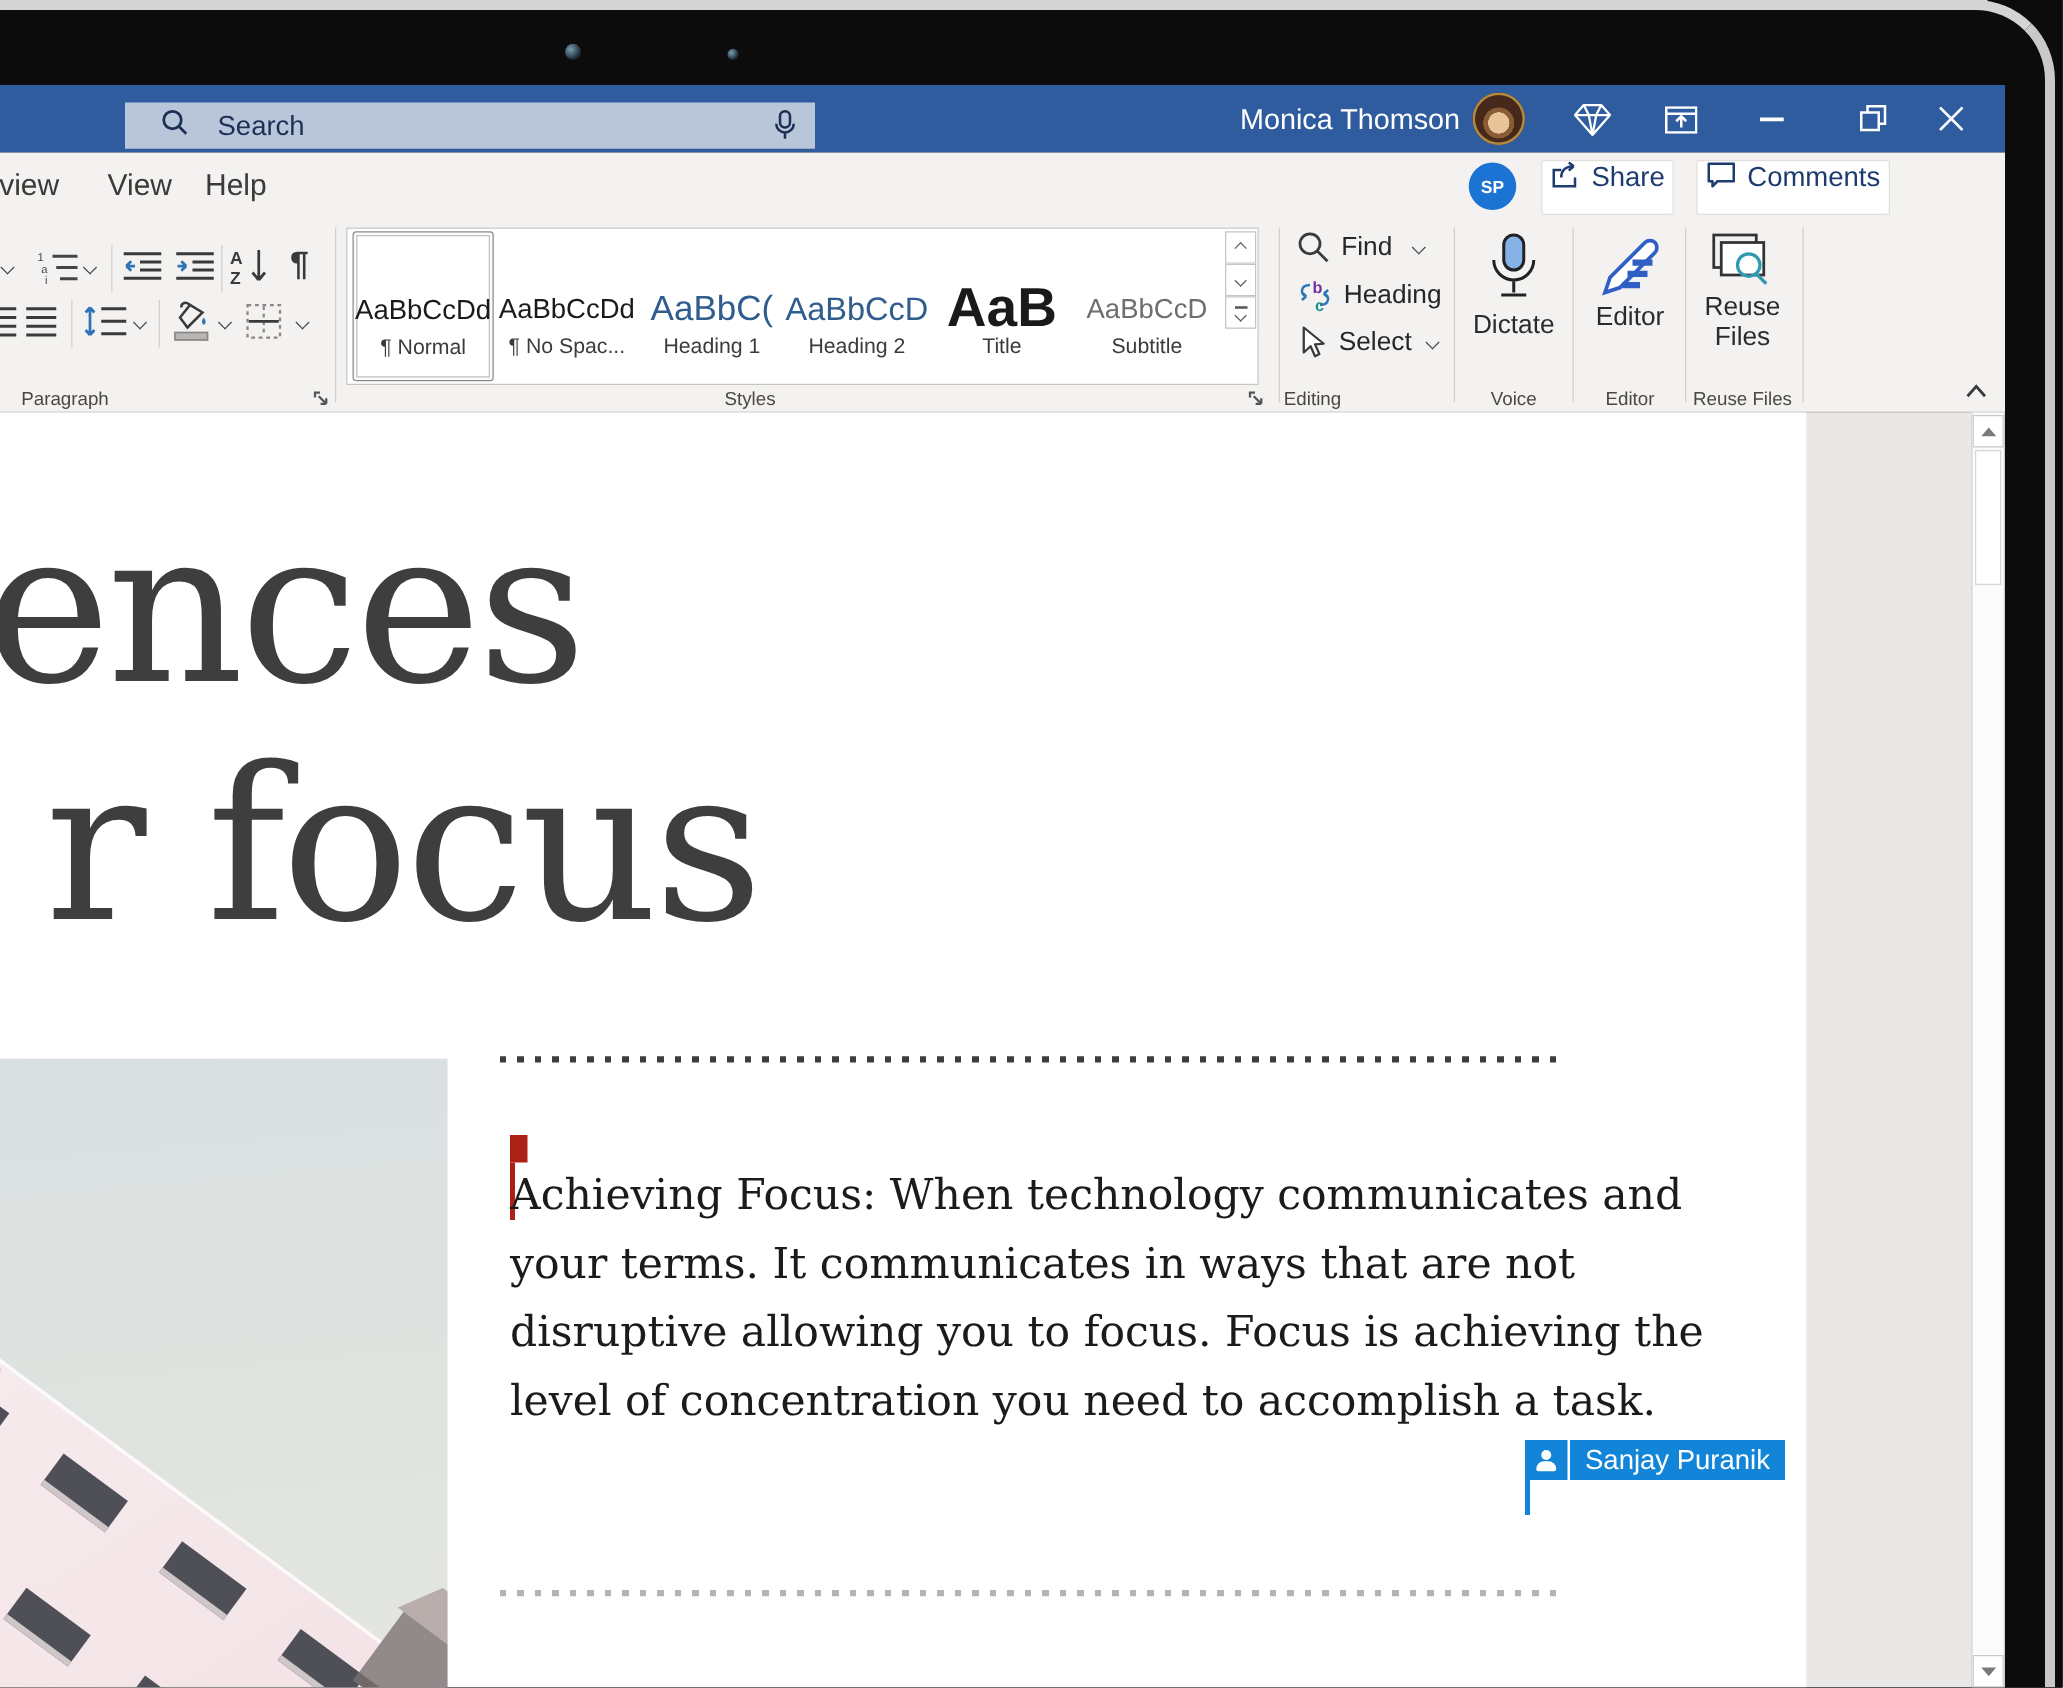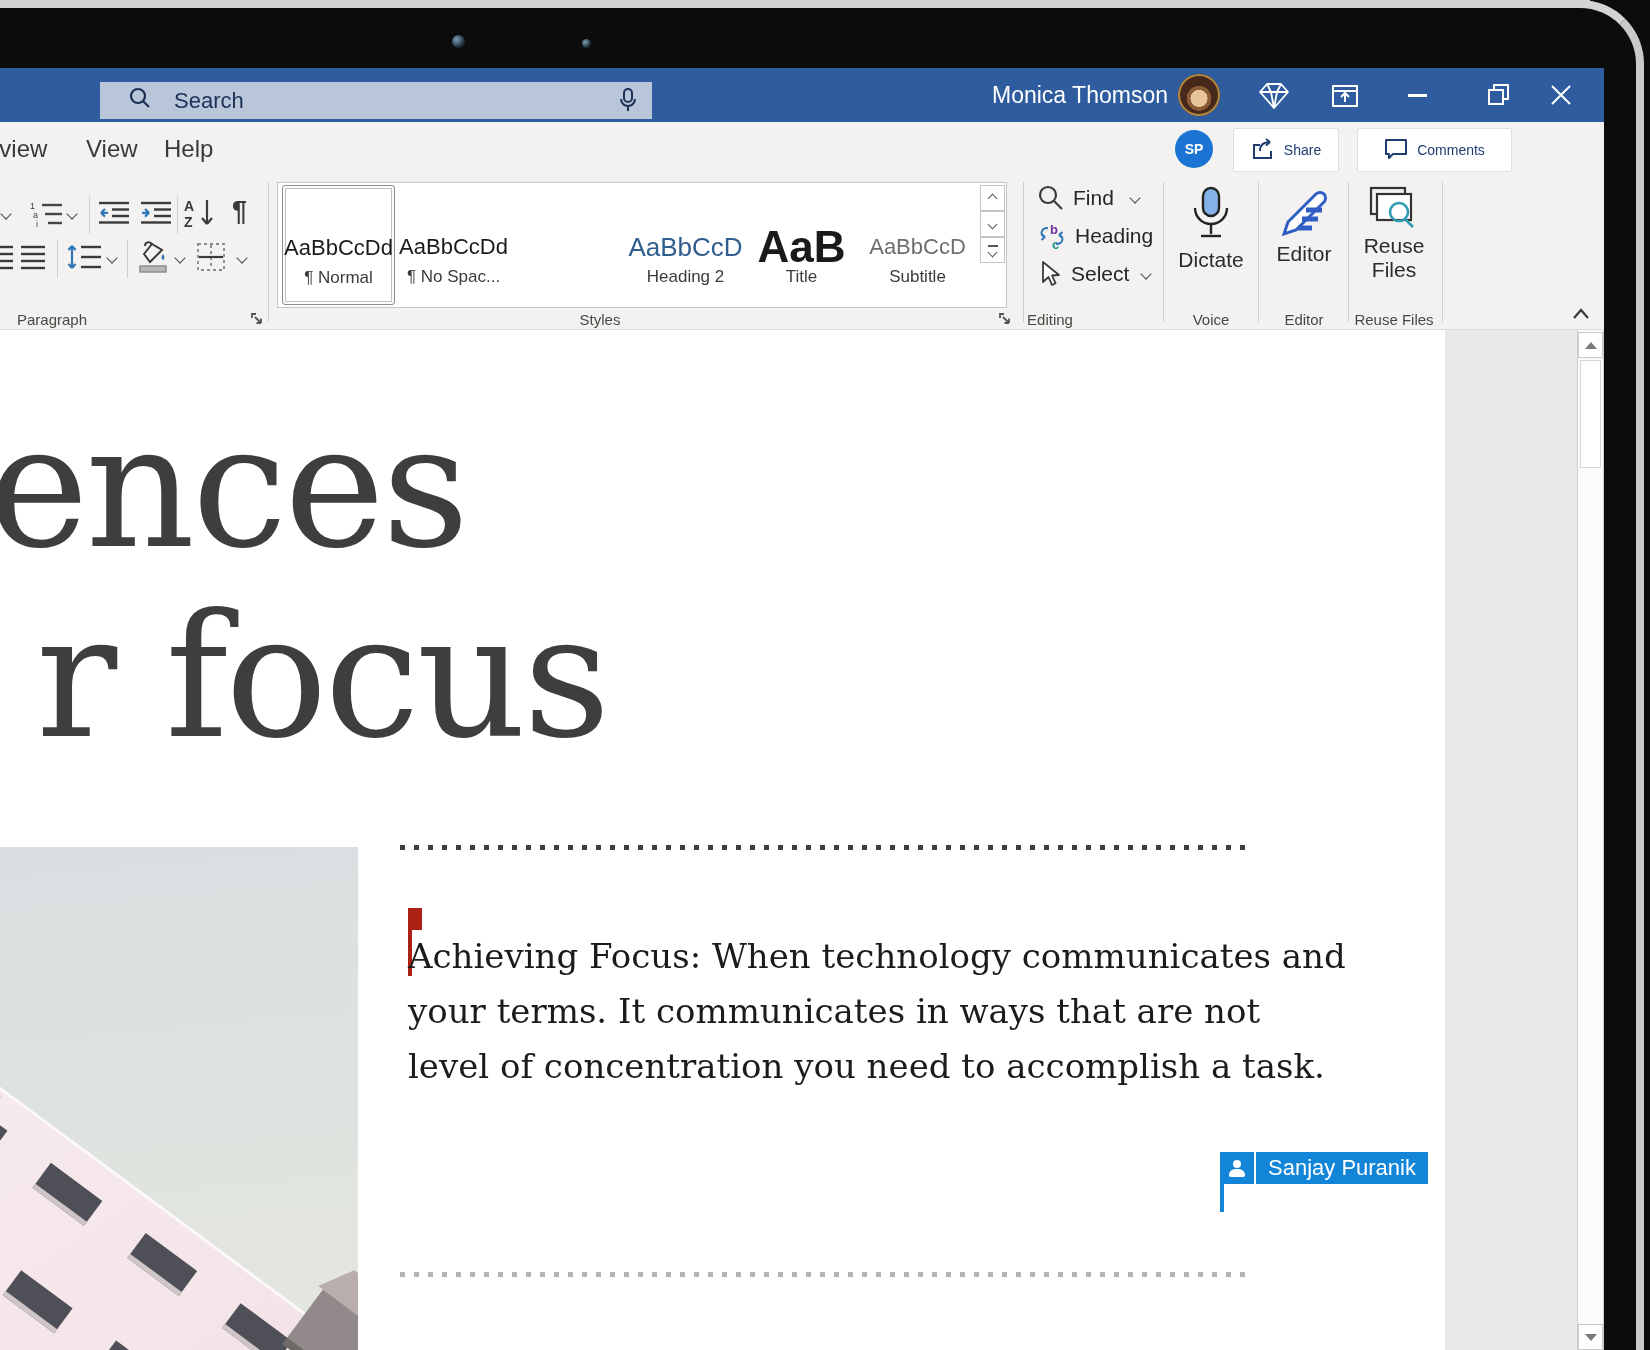--- a/index.html
+++ b/index.html
@@ -26,21 +26,21 @@
           background:radial-gradient(circle at 50% 58%,#e8c49a 0 26%,#8a5c35 27% 38%,#46291a 39% 72%,#2e1a10 73%);
           box-shadow:inset 0 0 0 2px #b4893f;}
   .tb-icon{display:flex;align-items:center;justify-content:center;}
   
   .tabrow{left:0;top:122px;width:1604px;height:54px;background:#f3f2f1;}
   .tab{position:absolute;top:0;height:54px;display:flex;align-items:center;
        color:#3b3a39;font-size:24px;}
   .sp-badge{left:1175px;top:8px;width:38px;height:38px;border-radius:50%;background:#1b74d4;
             color:#fff;font-size:14px;font-weight:bold;display:flex;align-items:center;justify-content:center;}
   .pill-btn{position:absolute;top:6px;height:42px;background:#fff;border:1px solid #e2e0de;border-radius:2px;
-            display:flex;align-items:center;justify-content:center;gap:9px;color:#1f3c70;font-size:14px;}
+            display:flex;align-items:flex-start;justify-content:center;gap:9px;color:#1f3c70;font-size:22px;}
   
   .ribbon{left:0;top:176px;width:1604px;height:154px;background:#f3f2f1;border-bottom:1px solid #dddbd9;box-sizing:border-box;}
   .vdiv{position:absolute;top:6px;width:1px;height:140px;background:#d2d0cd;}
   .grp-label{position:absolute;top:134px;height:18px;font-size:15px;color:#4a4845;
              display:flex;align-items:center;justify-content:center;white-space:nowrap;}
   .ric{position:absolute;display:flex;align-items:center;justify-content:center;}
   .chev{display:inline-block;width:7px;height:7px;border-right:1.7px solid #4a4a4a;
         border-bottom:1.7px solid #4a4a4a;transform:rotate(45deg);}
   .chev-up{transform:rotate(-135deg);}
   .pilcrow-big{font-size:27px;color:#3a3a3a;font-weight:600;}
@@ -296,20 +296,24 @@
 
     <div class="gallery">
       <div class="gcell sel" style="left:4px;">
         <div class="prev">AaBbCcDd</div>
         <div class="nm">¶ Normal</div>
       </div>
       <div class="gcell" style="left:120px;">
         <div class="prev">AaBbCcDd</div>
         <div class="nm">¶ No Spac...</div>
       </div>
+      <div class="gcell" style="left:236px;">
+        <div class="prev" style="color:#2f5d8d;font-size:28px;">AaBbC(</div>
+        <div class="nm">Heading 1</div>
+      </div>
       <div class="gcell" style="left:352px;">
         <div class="prev" style="color:#2f5d8d;font-size:26px;">AaBbCcD</div>
         <div class="nm">Heading 2</div>
       </div>
       <div class="gcell" style="left:468px;">
         <div class="prev" style="font-size:44px;font-weight:700;">AaB</div>
         <div class="nm">Title</div>
       </div>
       <div class="gcell" style="left:584px;">
         <div class="prev" style="color:#6e6e6e;">AaBbCcD</div>
@@ -417,20 +421,21 @@
       <div class="doc-heading" style="left:36px;top:262px;">r focus</div>
 
       <div class="dotline" style="left:400px;top:515px;"></div>
 
       <div class="red-flag-block"></div>
       <div class="red-flag-stem"></div>
 
       <div class="body-text">
         <div>Achieving Focus: When technology communicates and</div>
         <div>your terms. It communicates in ways that are not</div>
+        <div>disruptive allowing you to focus. Focus is achieving the</div>
         <div>level of concentration you need to accomplish a task.</div>
       </div>
 
       <div class="collab-flag">
         <span class="pbox">
             <span class="person-glyph"></span>
           </span>
         <span class="cname">Sanjay Puranik</span>
       </div>
       <div class="collab-caret"></div>

